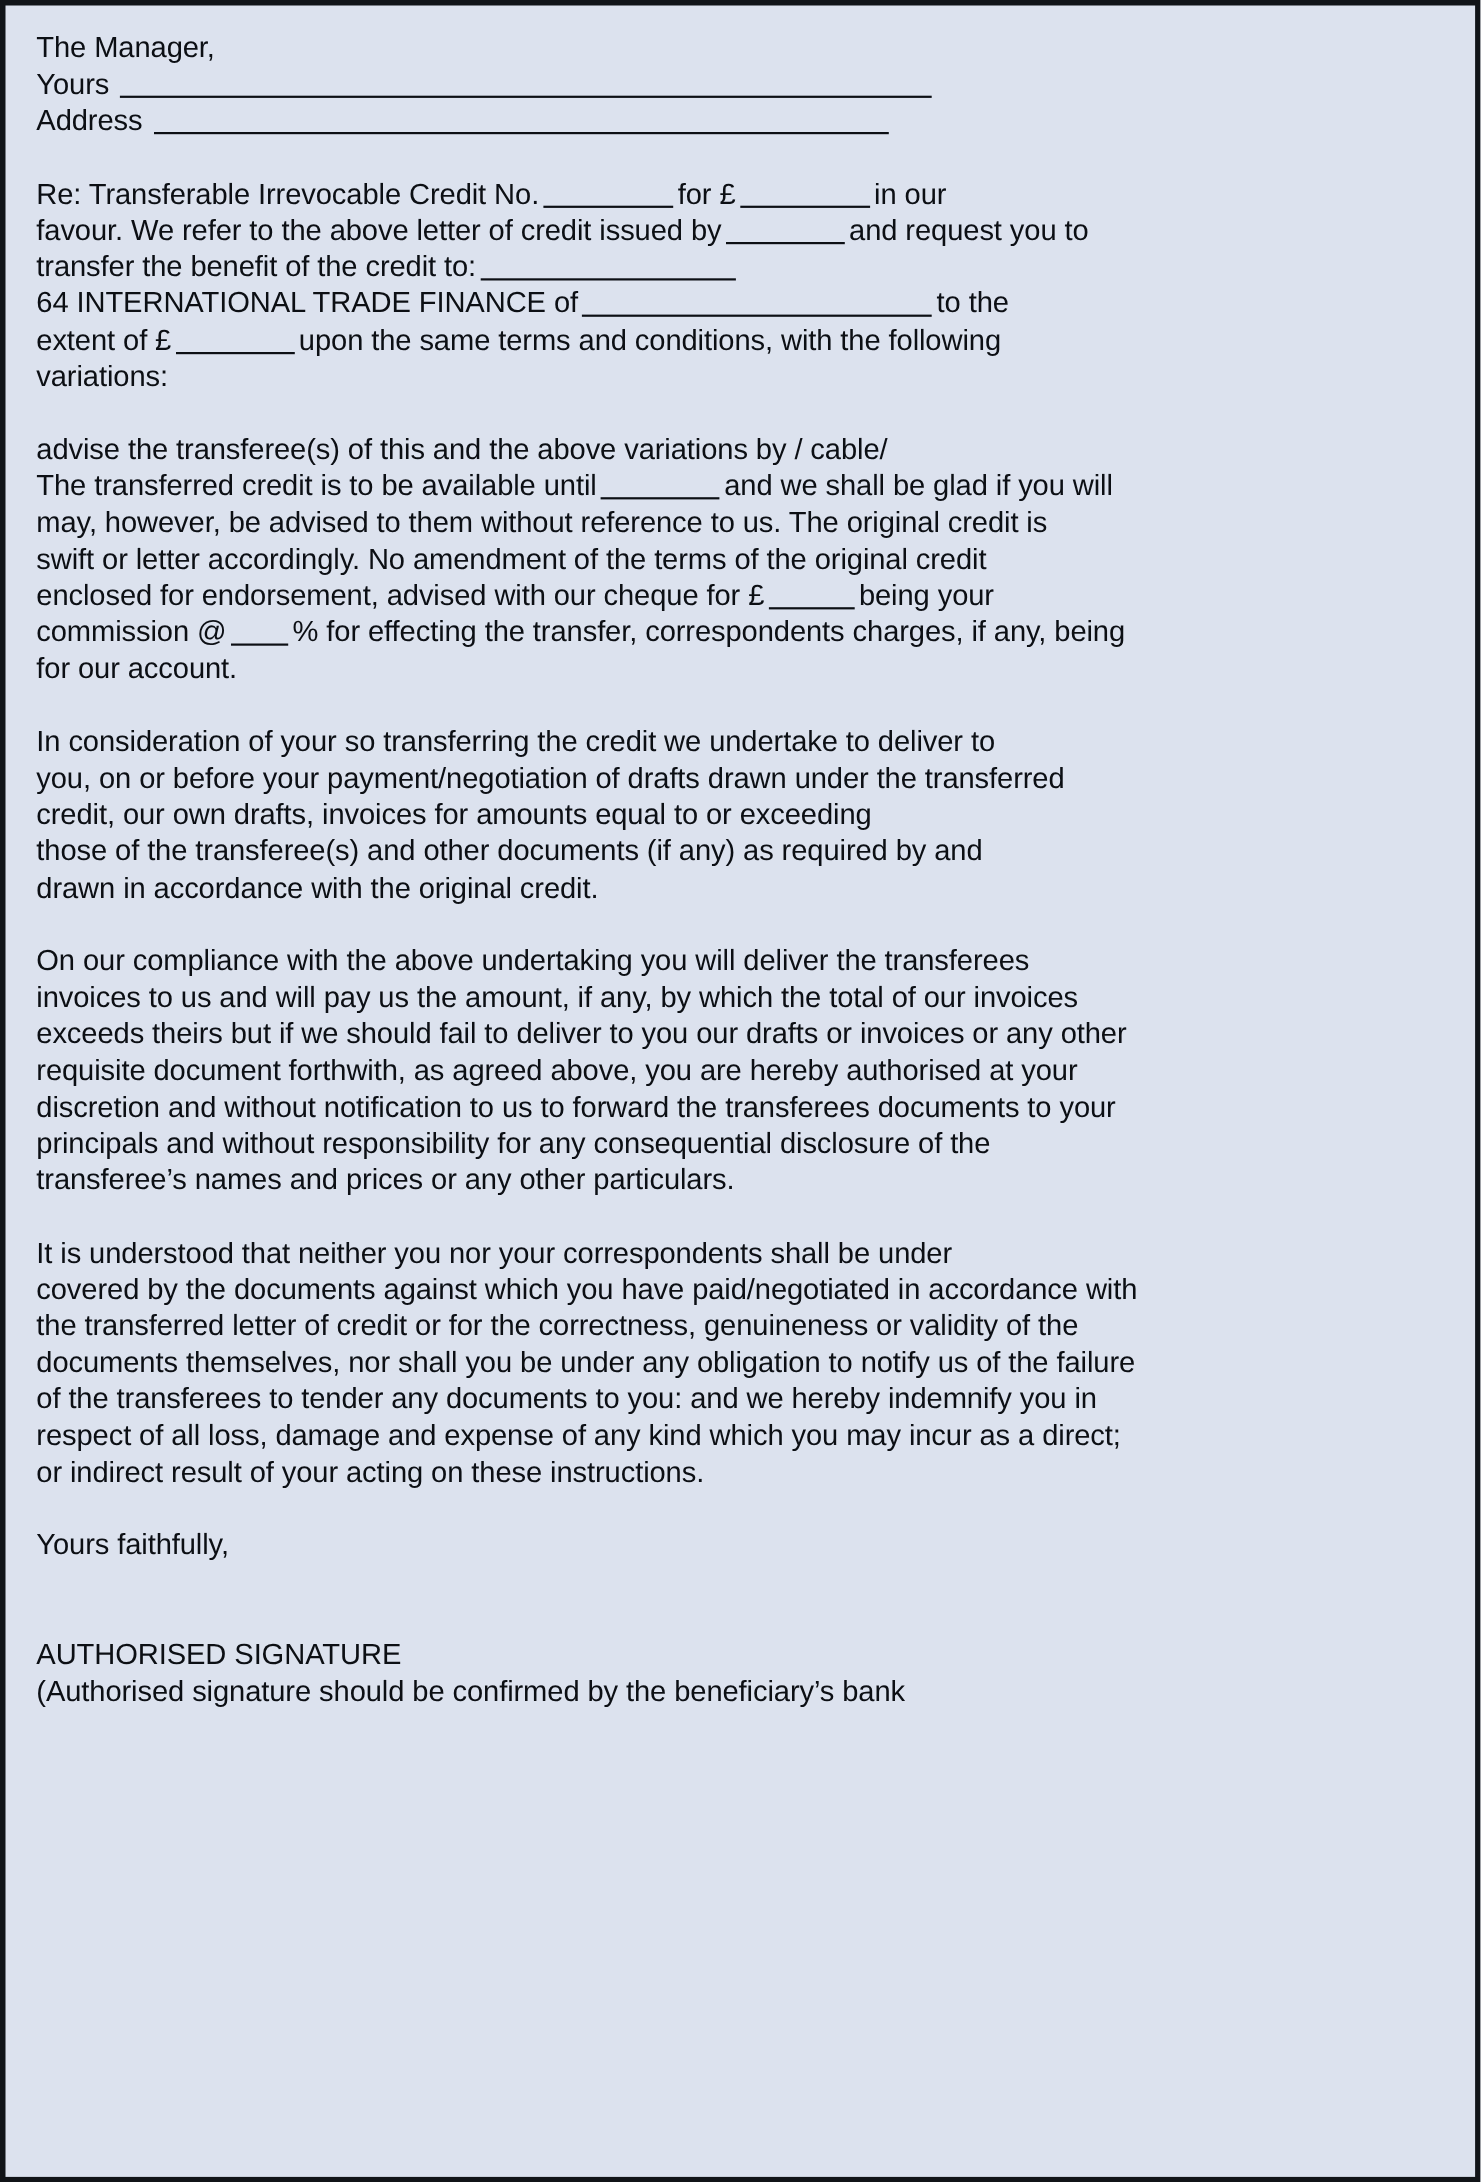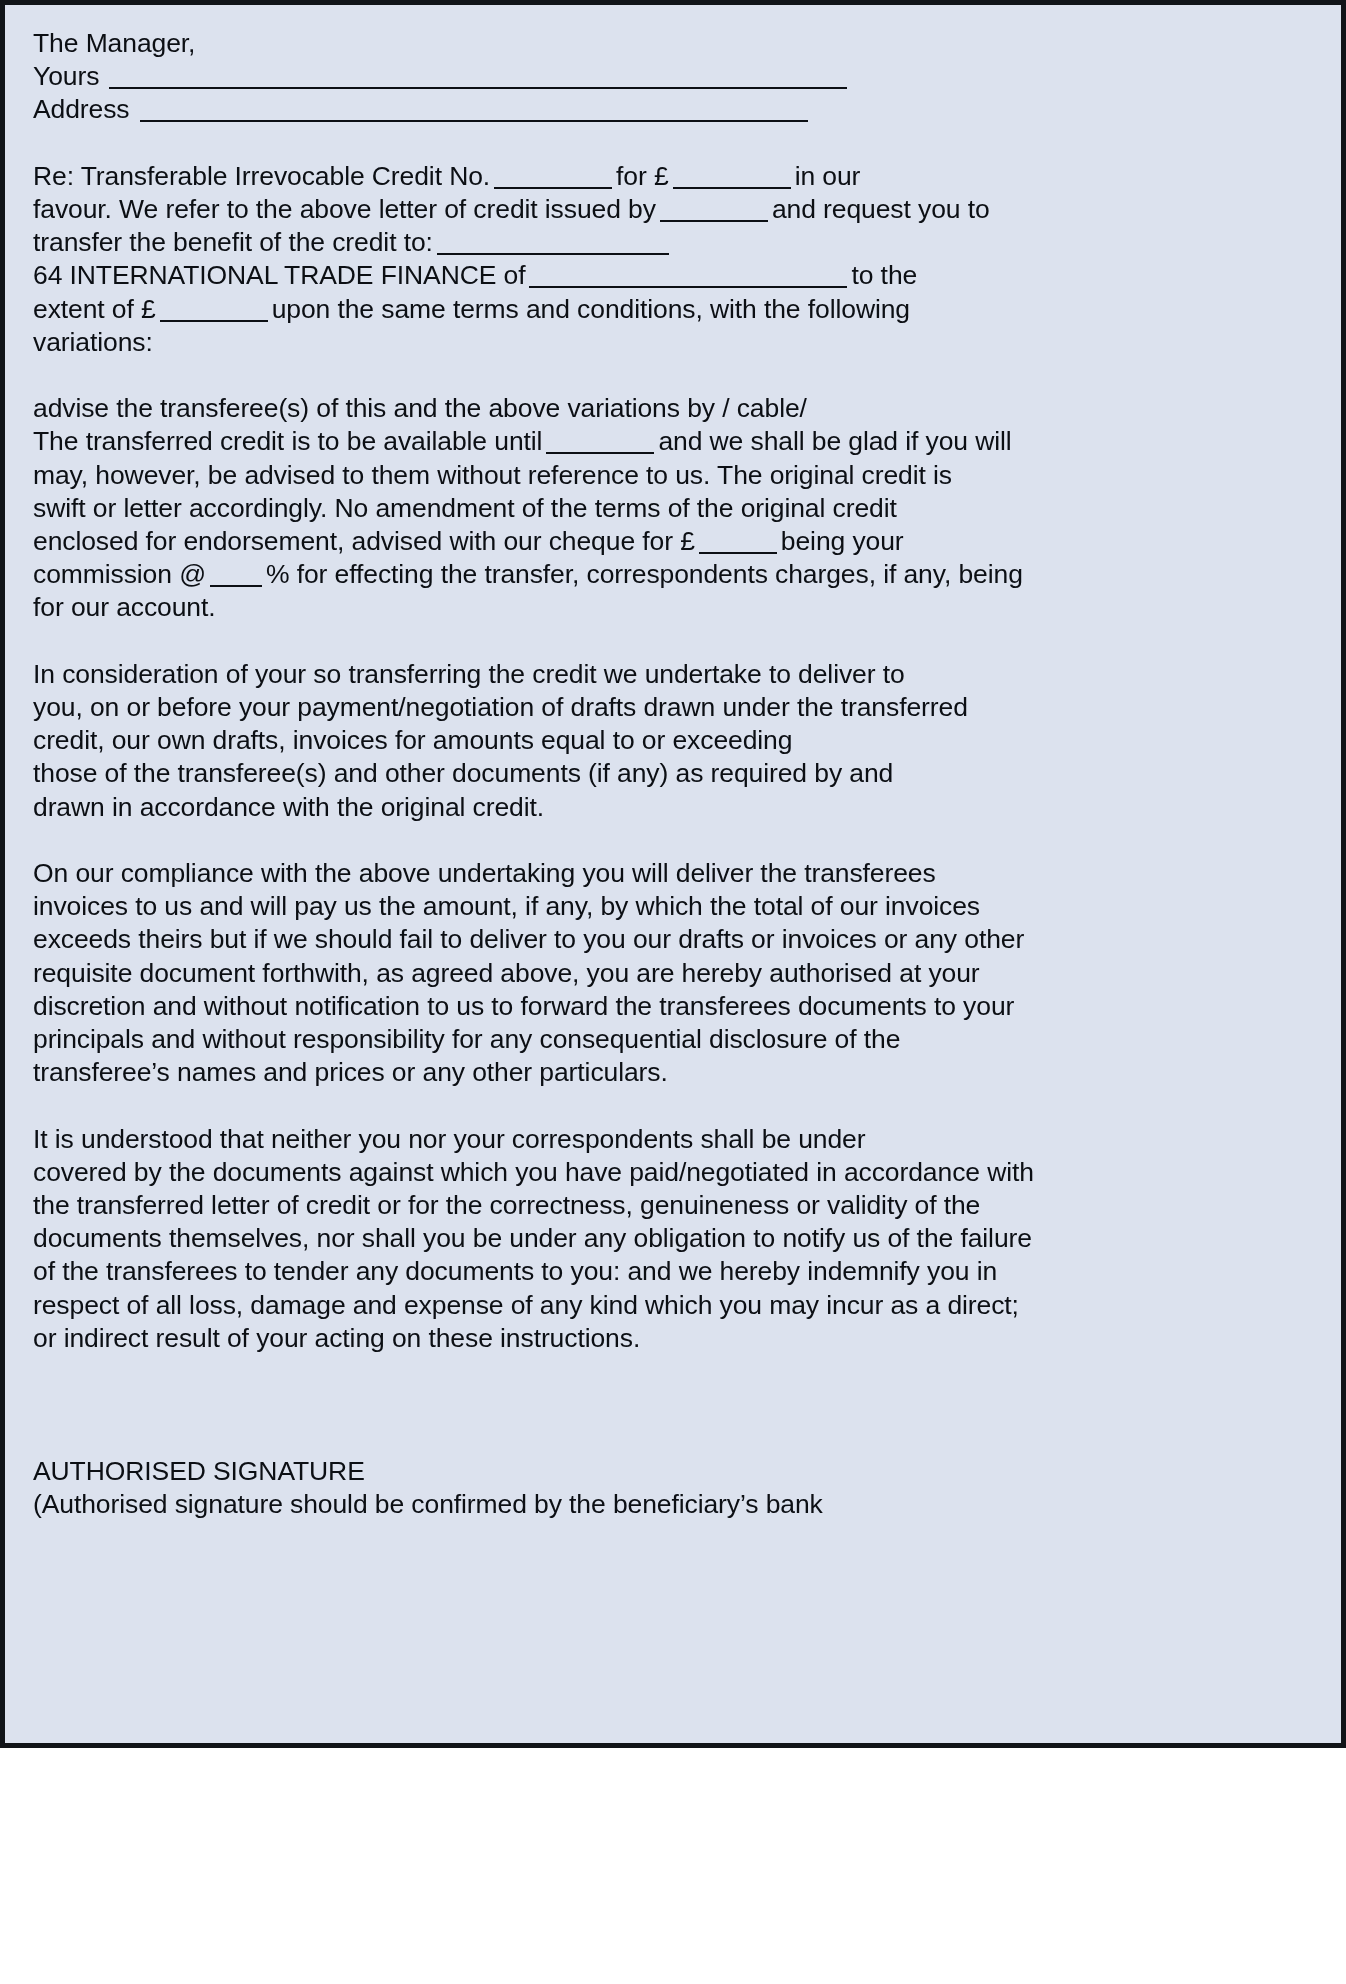--- a/index.html
+++ b/index.html
@@ -8,21 +8,21 @@
     background: #ffffff;
   }
   body {
     width: 1346px;
     height: 1984px;
     font-family: "Liberation Sans", sans-serif;
   }
   #doc-frame {
     box-sizing: border-box;
     width: 1346px;
-    height: 1748px;
+    height: 1984px;
     background: #dce2ee;
     border: 5px solid #111418;
     padding: 22px 26px 10px 28px;
     overflow: hidden;
   }
   .doc-body {
     font-size: 26.5px;
     line-height: 33.2px;
     color: #0c0f14;
     letter-spacing: -0.1px;
@@ -119,20 +119,23 @@
       <span class="line">covered by the documents against which you have paid/negotiated in accordance with</span>
       <span class="line">the transferred letter of credit or for the correctness, genuineness or validity of the</span>
       <span class="line">documents themselves, nor shall you be under any obligation to notify us of the failure</span>
       <span class="line">of the transferees to tender any documents to you: and we hereby indemnify you in</span>
       <span class="line">respect of all loss, damage and expense of any kind which you may incur as a direct;</span>
       <span class="line">or indirect result of your acting on these instructions.</span>
     </div>
 
     <div class="spacer"></div>
 
+    <div class="para">
+      <span class="line">Yours faithfully,</span>
+    </div>
 
     <div class="spacer"></div>
     <div class="spacer"></div>
 
     <div class="para">
       <span class="line">AUTHORISED SIGNATURE</span>
       <span class="line">(Authorised signature should be confirmed by the beneficiary’s bank</span>
     </div>
 
   </div>

